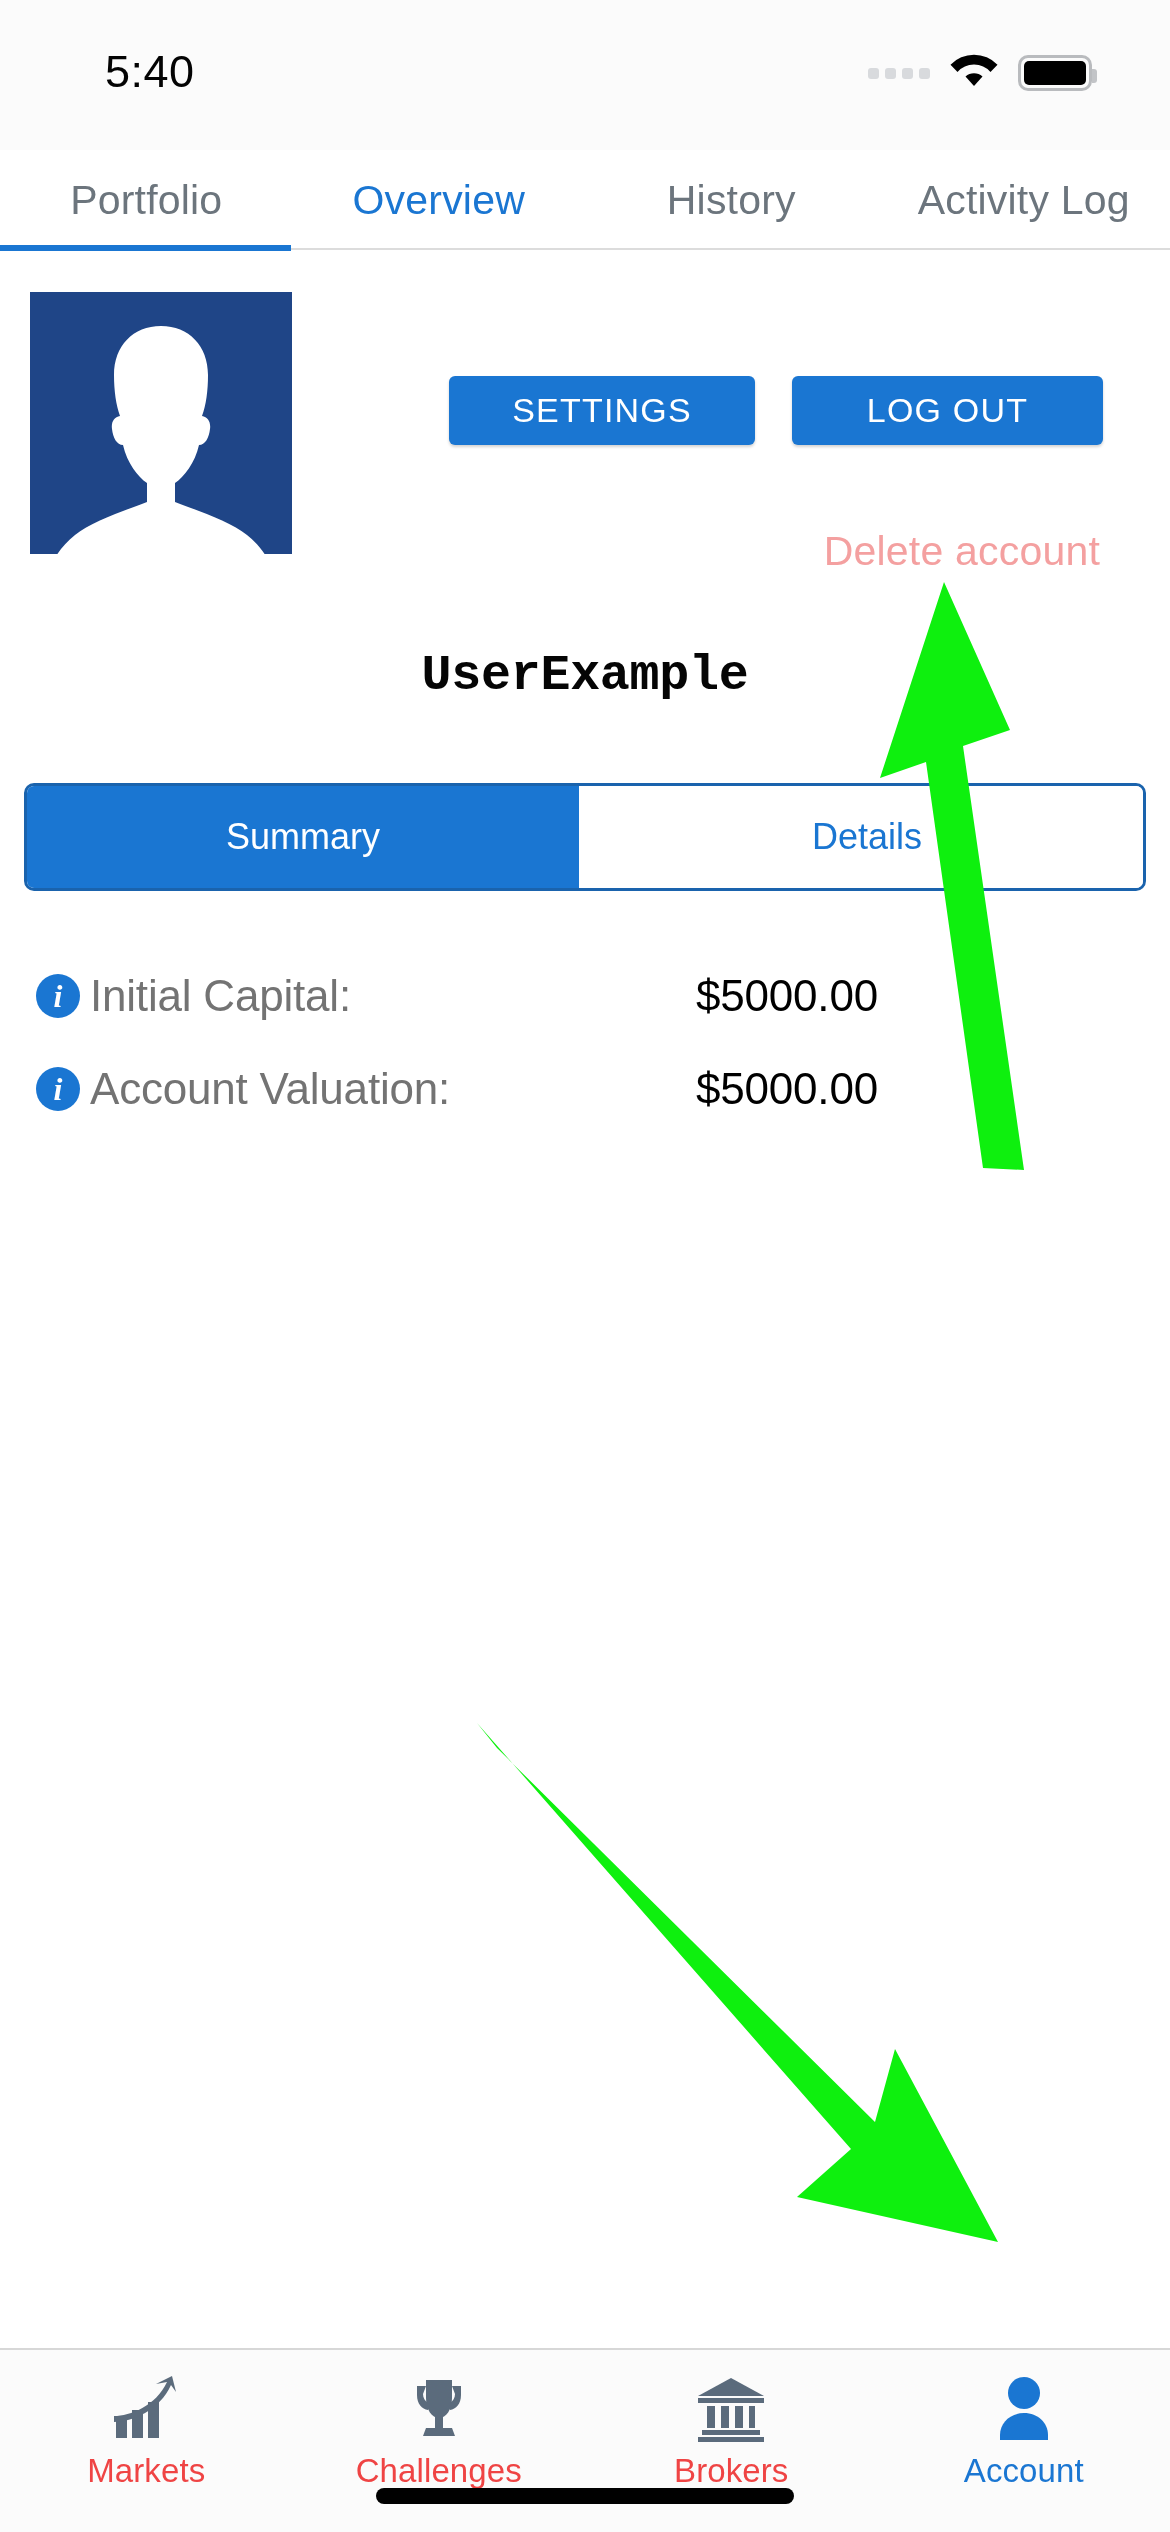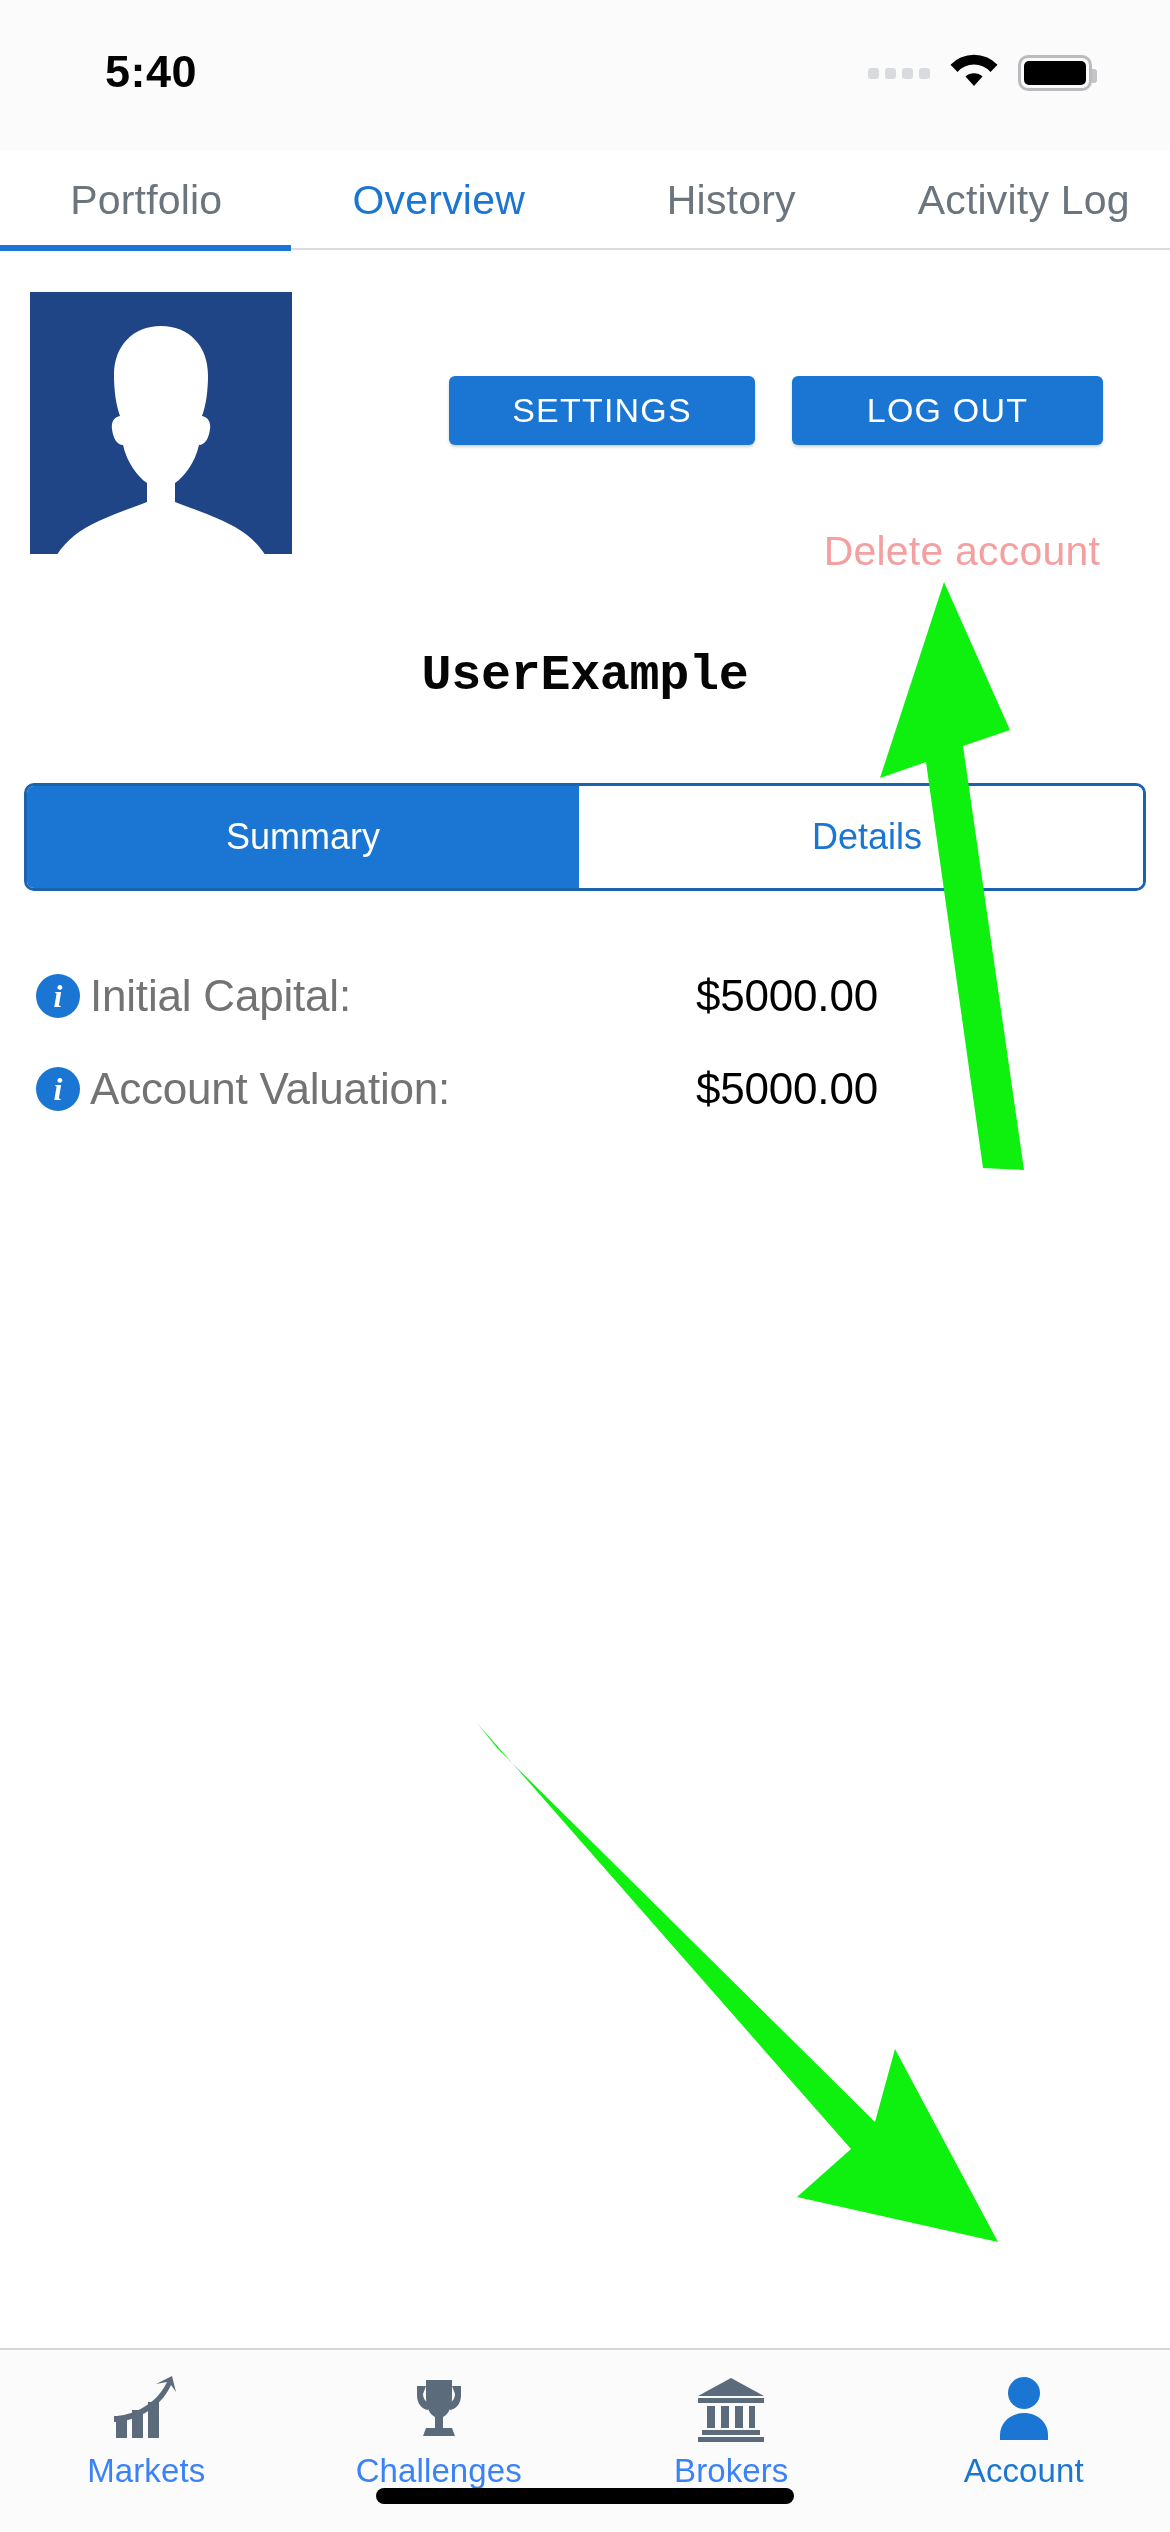--- a/index.html
+++ b/index.html
@@ -20,21 +20,21 @@
   #status-bar {
     position: absolute;
     top: 0; left: 0;
     width: 1170px; height: 150px;
     background: #fbfbfb;
   }
   #status-time {
     position: absolute;
     left: 105px; top: 46px;
     font-size: 45px;
-    font-weight: bold;
+    font-weight: normal;
     color: #030303;
     letter-spacing: 0.5px;
   }
   #status-right {
     position: absolute;
     right: 78px; top: 52px;
     display: flex;
     align-items: center;
     gap: 18px;
   }
@@ -242,21 +242,21 @@
     flex-direction: column;
     align-items: center;
     justify-content: flex-start;
     padding-top: 22px;
     cursor: pointer;
   }
   .nav-icon { height: 74px; display: flex; align-items: center; justify-content: center; }
   .nav-label {
     margin-top: 6px;
     font-size: 33px;
-    color: #3b82f6;
+    color: #ef4444;
     letter-spacing: 0.1px;
   }
   .nav-item.active .nav-label { color: #1a76d2; }
 
   #home-indicator {
     position: absolute;
     left: 50%;
     transform: translateX(-50%);
     bottom: 28px;
     width: 418px; height: 16px;

